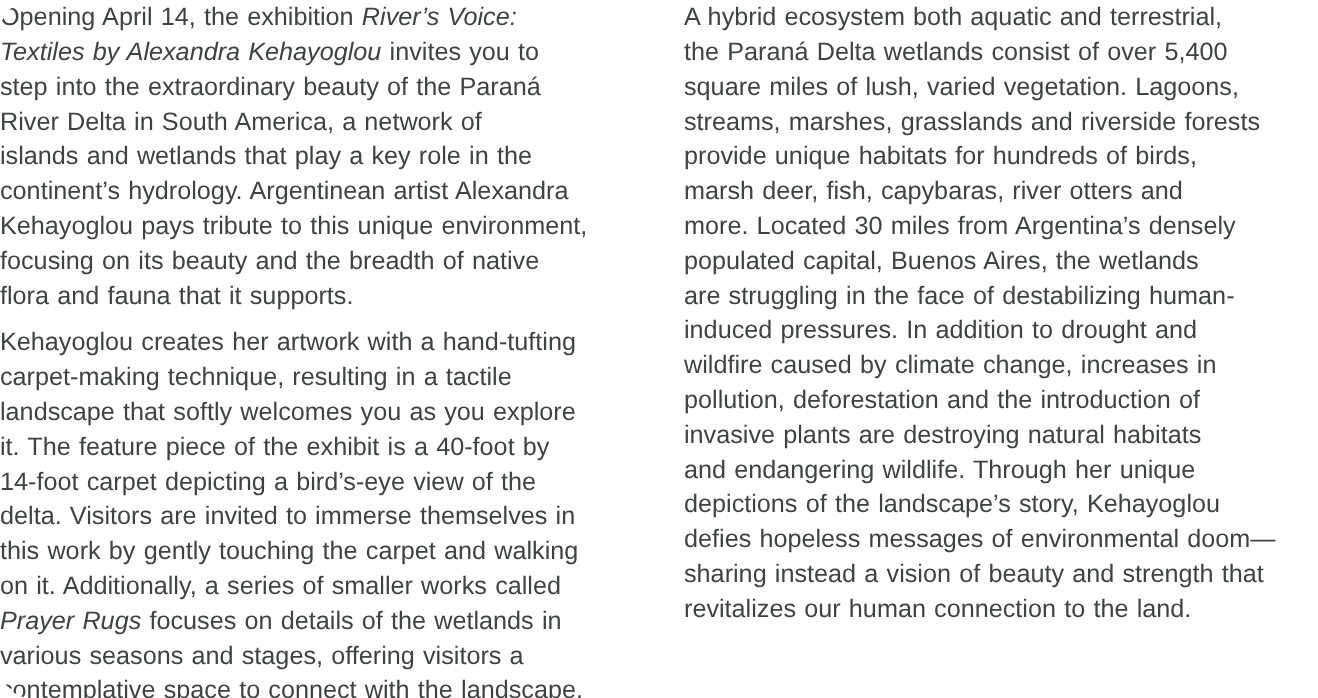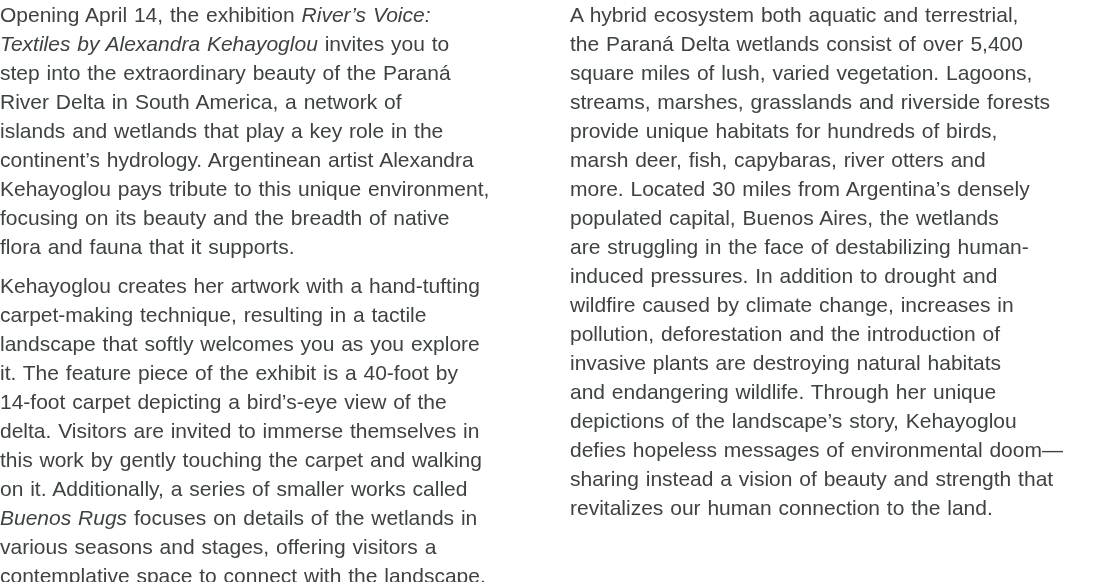--- a/index.html
+++ b/index.html
@@ -15,20 +15,21 @@
     overflow: hidden;
     display: grid;
     grid-template-columns: 527px 1fr;
     column-gap: 43px;
     font-family: "Liberation Sans", "DejaVu Sans", sans-serif;
     font-size: 21px;
     line-height: 29px;
     color: #3d4341;
     letter-spacing: 0px;
     word-spacing: 1px;
+    border-radius: 27px;
   }
   .col {
     min-width: 0;
   }
   .para {
     margin: 0 0 10px 0;
     white-space: pre;
   }
   .para:last-child {
     margin-bottom: 0;
@@ -52,21 +53,21 @@
 focusing on its beauty and the breadth of native
 flora and fauna that it supports.</span></p>
     <p class="para"><span>Kehayoglou creates her artwork with a hand-tufting
 carpet-making technique, resulting in a tactile
 landscape that softly welcomes you as you explore
 it. The feature piece of the exhibit is a 40-foot by
 14-foot carpet depicting a bird’s-eye view of the
 delta. Visitors are invited to immerse themselves in
 this work by gently touching the carpet and walking
 on it. Additionally, a series of smaller works called
-</span><span class="italic">Buenos Rugs</span><span> focuses on details of the wetlands in
+</span><span class="italic">Prayer Rugs</span><span> focuses on details of the wetlands in
 various seasons and stages, offering visitors a
 contemplative space to connect with the landscape.</span></p>
   </div>
   <div class="col">
     <p class="para"><span>A hybrid ecosystem both aquatic and terrestrial,
 the Paraná Delta wetlands consist of over 5,400
 square miles of lush, varied vegetation. Lagoons,
 streams, marshes, grasslands and riverside forests
 provide unique habitats for hundreds of birds,
 marsh deer, fish, capybaras, river otters and

